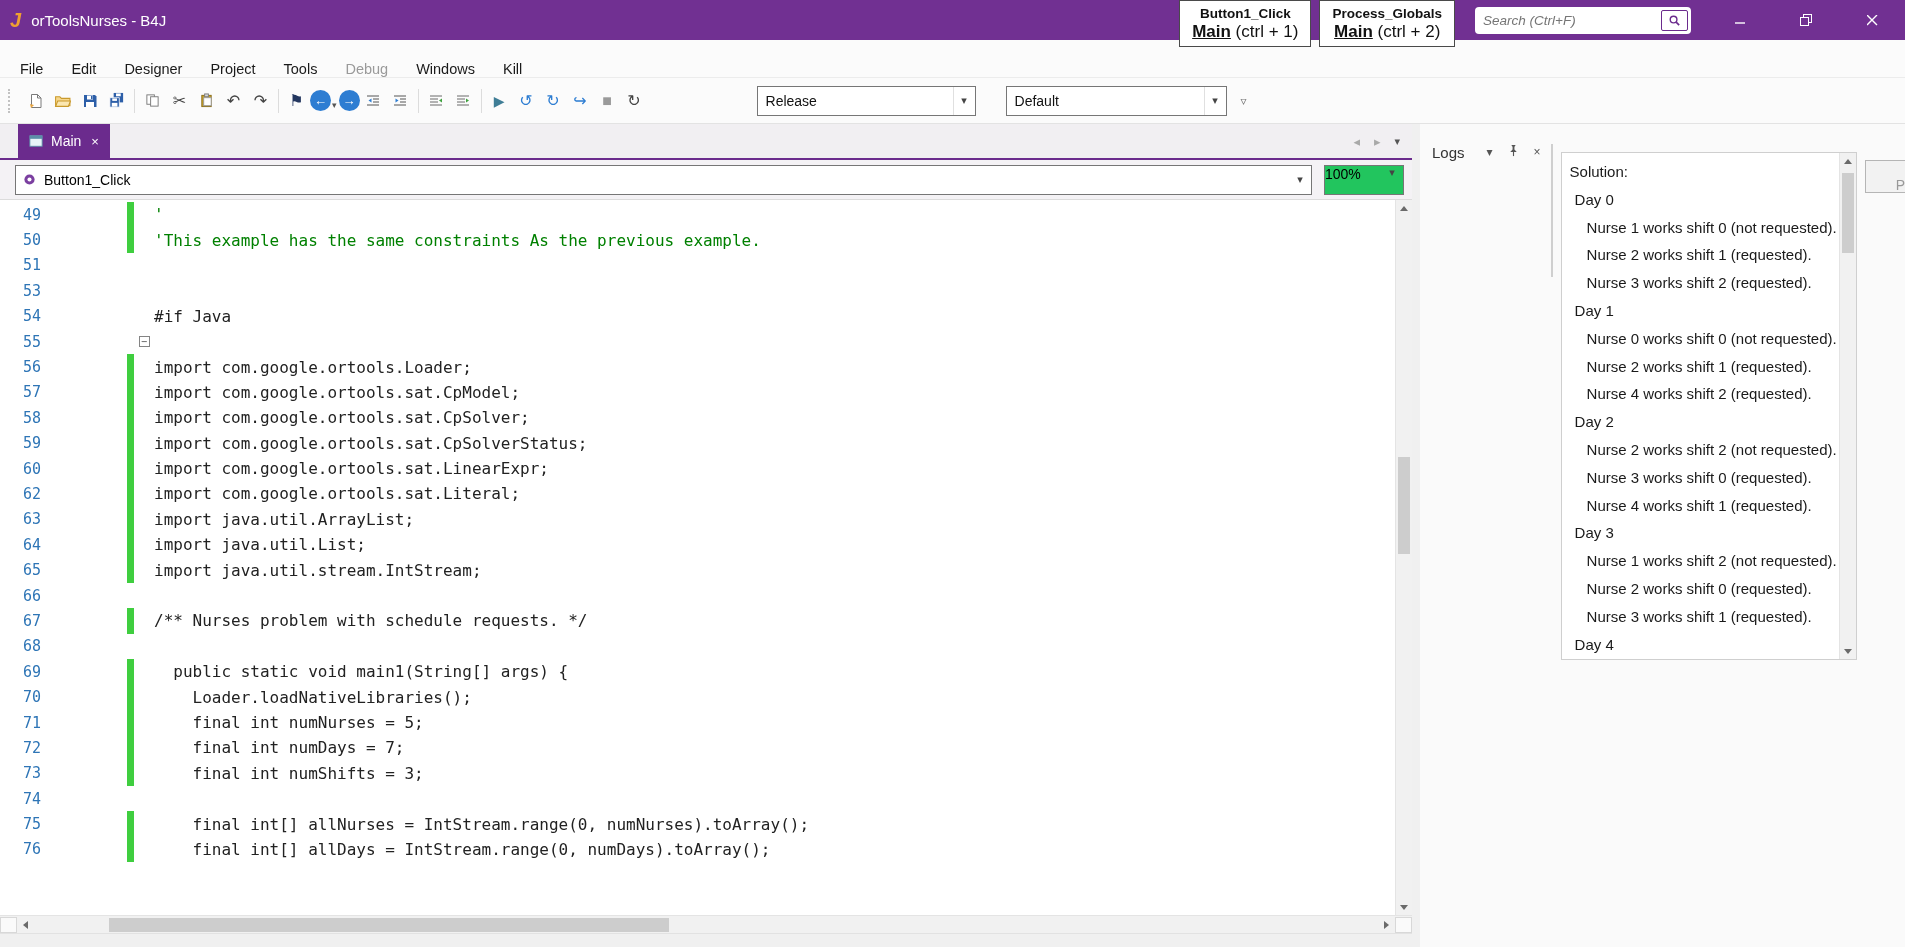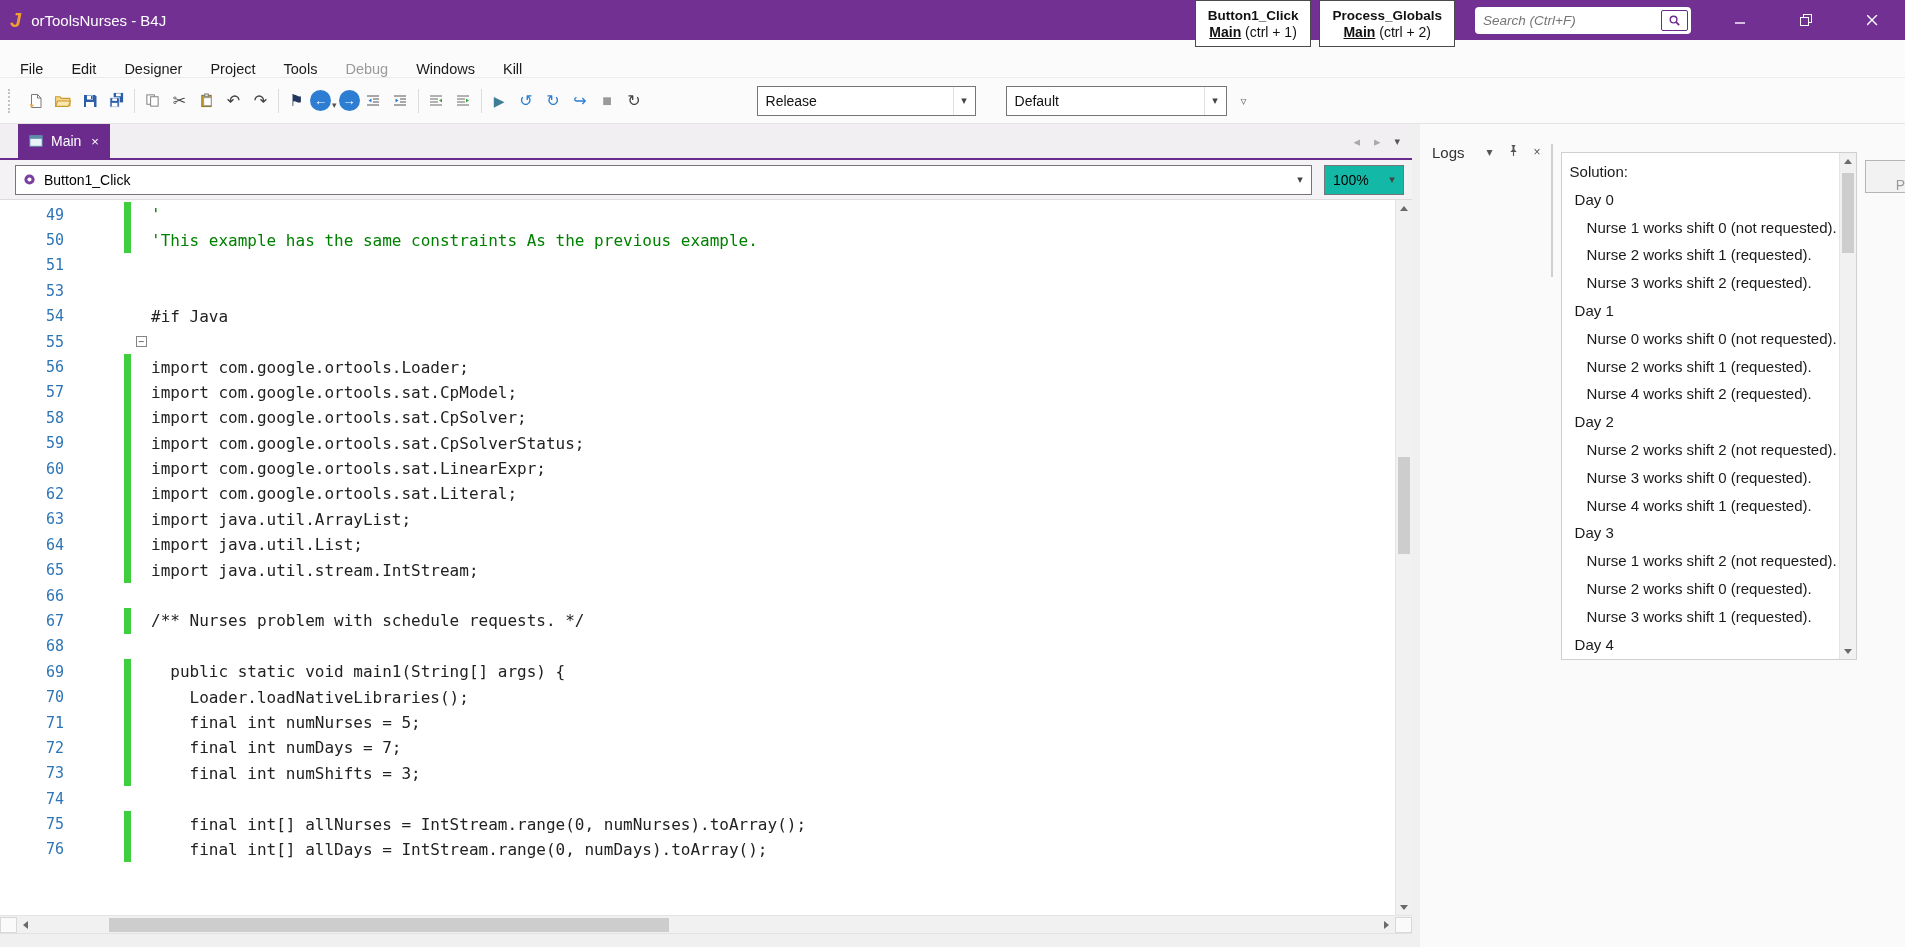--- a/index.html
+++ b/index.html
@@ -11,21 +11,21 @@
   
   .titlebar { height: 40px; background: var(--titlebar, #713092); display: flex; align-items: center;
               padding-left: 10px; color: #fff; flex: 0 0 auto; }
   .logo { font-weight: bold; font-style: italic; font-size: 20px; color: #F0A030; margin-right: 10px; }
   .win-title { font-size: 15px; }
   .sp { flex: 1; }
   .quick-tabs { align-self: flex-start; height: 47px; display: flex; gap: 8px; z-index: 30; }
   .quick-tab { background: #fff; color: #111; border: 1px solid #4a4a4a; padding: 3px 12px 2px;
                display: flex; flex-direction: column; align-items: center; justify-content: center; cursor: pointer; }
   .quick-tab .qt-name { font-weight: bold; font-size: 13.5px; }
-  .quick-tab .qt-sub { font-size: 14px; margin-top: 1px; }
+  .quick-tab .qt-sub { font-size: 17px; margin-top: 1px; }
   .quick-tab .qt-target { font-weight: bold; text-decoration: underline; }
   .search-box { width: 216px; height: 27px; background: #fff; border-radius: 4px; margin: 0 16px 0 20px;
                 display: flex; align-items: center; padding: 0 3px 0 8px; }
   .search-box input { border: none; outline: none; flex: 1; font-style: italic; color: #777;
                       font-size: 13.5px; font-family: "Liberation Sans", sans-serif; background: transparent; min-width: 0; }
   .search-btn { width: 27px; height: 21px; border: 1px solid var(--accent, #6B2B8D); border-radius: 2px;
                 display: flex; align-items: center; justify-content: center; cursor: pointer; }
   .win-controls { display: flex; height: 40px; }
   .win-btn { width: 66px; height: 40px; display: flex; align-items: center; justify-content: center; cursor: pointer; }
   .restore-front { fill: var(--titlebar, #713092); stroke: #fff; }
@@ -74,29 +74,29 @@
               align-self: center; color: #a9a9a9; font-size: 13px; }
   .tab-navs .dark { color: #555; font-size: 11px; }
 
   
   .navbar { height: 40px; background: #f4f2f5; display: flex; align-items: center; padding: 0 8px 0 15px;
             gap: 12px; border-bottom: 1px solid #dcdcdc; }
   .member-combo { flex: 1; height: 30px; border: 1px solid #767676; background: #fff; display: flex;
                   align-items: center; gap: 8px; padding-left: 7px; font-size: 14px; cursor: pointer; }
   .member-combo .arrow, .zoom-combo .arrow { margin-left: auto; width: 22px; display: flex; align-items: center;
                   justify-content: center; color: #444; font-size: 11px; }
-  .zoom-combo { width: 80px; height: 30px; border: 1px solid #767676; background: #14b8a6; display: flex;
-                align-items: center; padding-left: 8px; font-size: 14px; cursor: pointer; }
+  .zoom-combo { width: 80px; height: 30px; border: 1px solid #767676; background: #22c55e; display: flex;
+                align-items: flex-start; font-size: 14px; cursor: pointer; }
 
   
   .code-wrap { flex: 1; display: flex; background: #fff; min-height: 0; }
   .code-lines { flex: 1; overflow: hidden; padding-top: 2px; font-family: "DejaVu Sans Mono", monospace; }
   .crow { display: flex; align-items: center; height: 25.4px; }
-  .lnum { width: 124px; padding-right: 14px; text-align: center; color: var(--linenum, #2E75B6);
-          font-size: 15px; cursor: pointer; flex: 0 0 auto; }
+  .lnum { width: 104px; padding-right: 14px; text-align: left; color: var(--linenum, #2E75B6);
+          font-size: 15px; cursor: pointer; flex: 0 0 auto; margin-left: 23px; }
   .cbar { width: 7px; height: 25.4px; flex: 0 0 auto; }
   .cbar.on { background: var(--changebar, #3FCE3F); }
   .fold { width: 20px; display: flex; align-items: center; justify-content: center; flex: 0 0 auto; }
   .fold-box { display: none; width: 11px; height: 11px; border: 1px solid #848484; color: #555;
               font-size: 10px; line-height: 9px; align-items: center; justify-content: center; cursor: pointer; }
   .fold.show .fold-box { display: flex; }
   .ltext { flex: 1; white-space: pre; font-size: 16px; color: #222; margin-right: 3px; cursor: text; }
   .ltext .comment { color: var(--comment, #008000); }
   .ltext .link { text-decoration: underline; }
   .ltext .plain { color: #222; }

